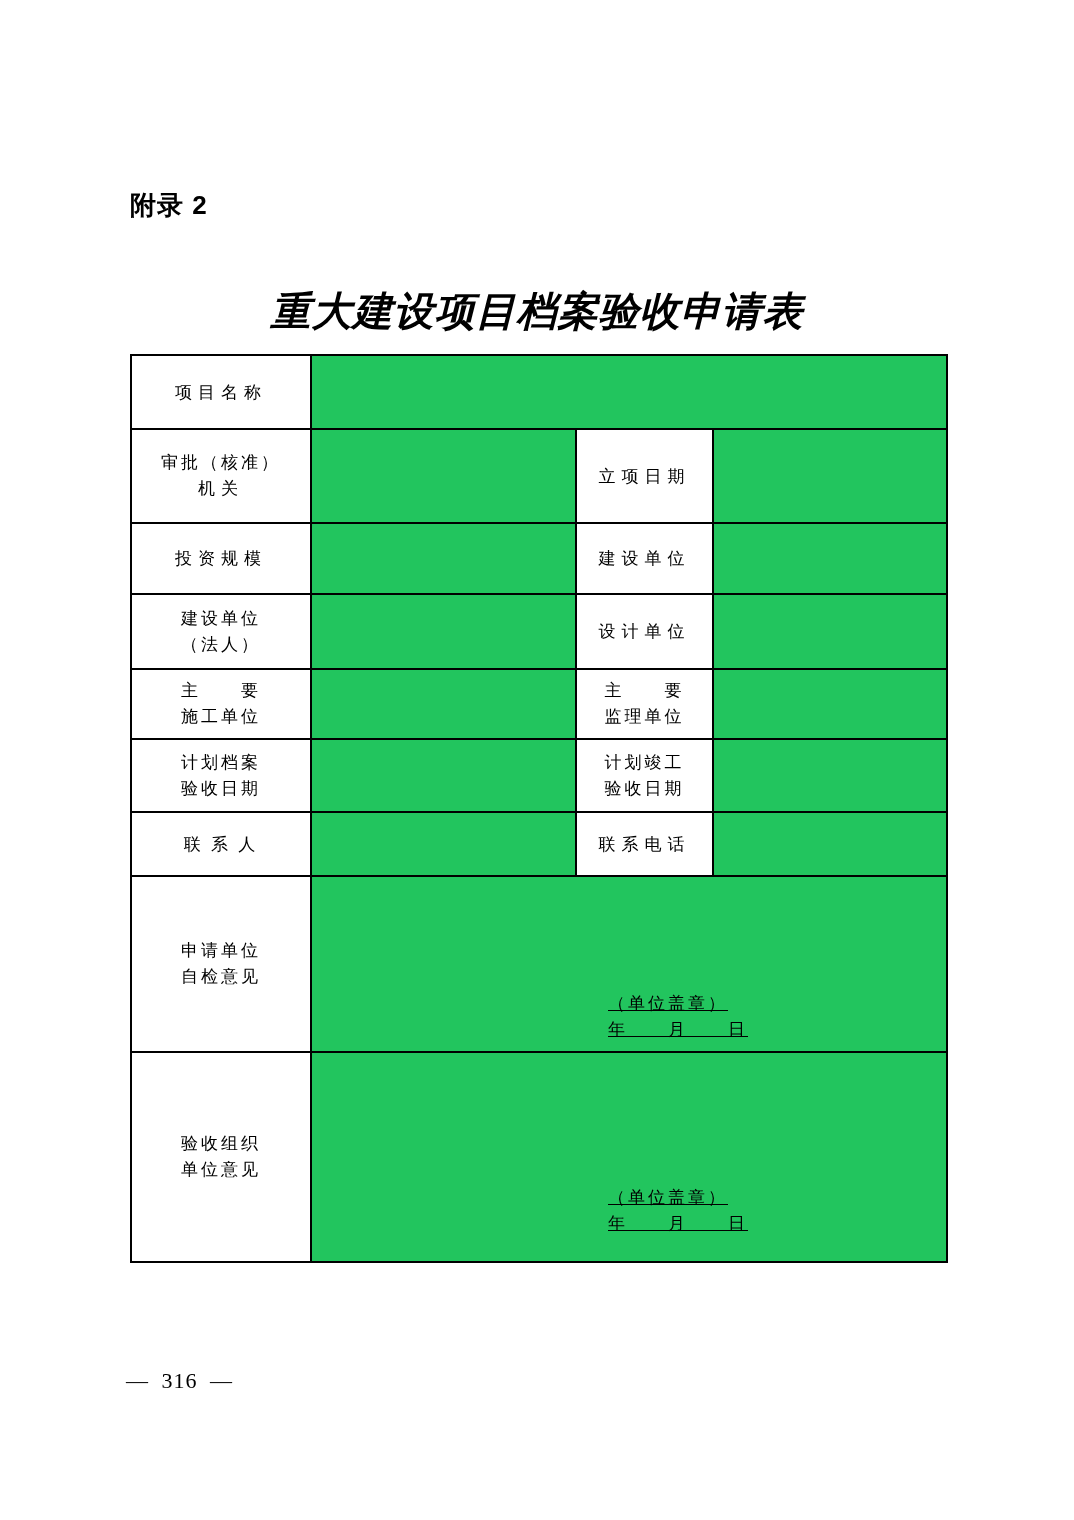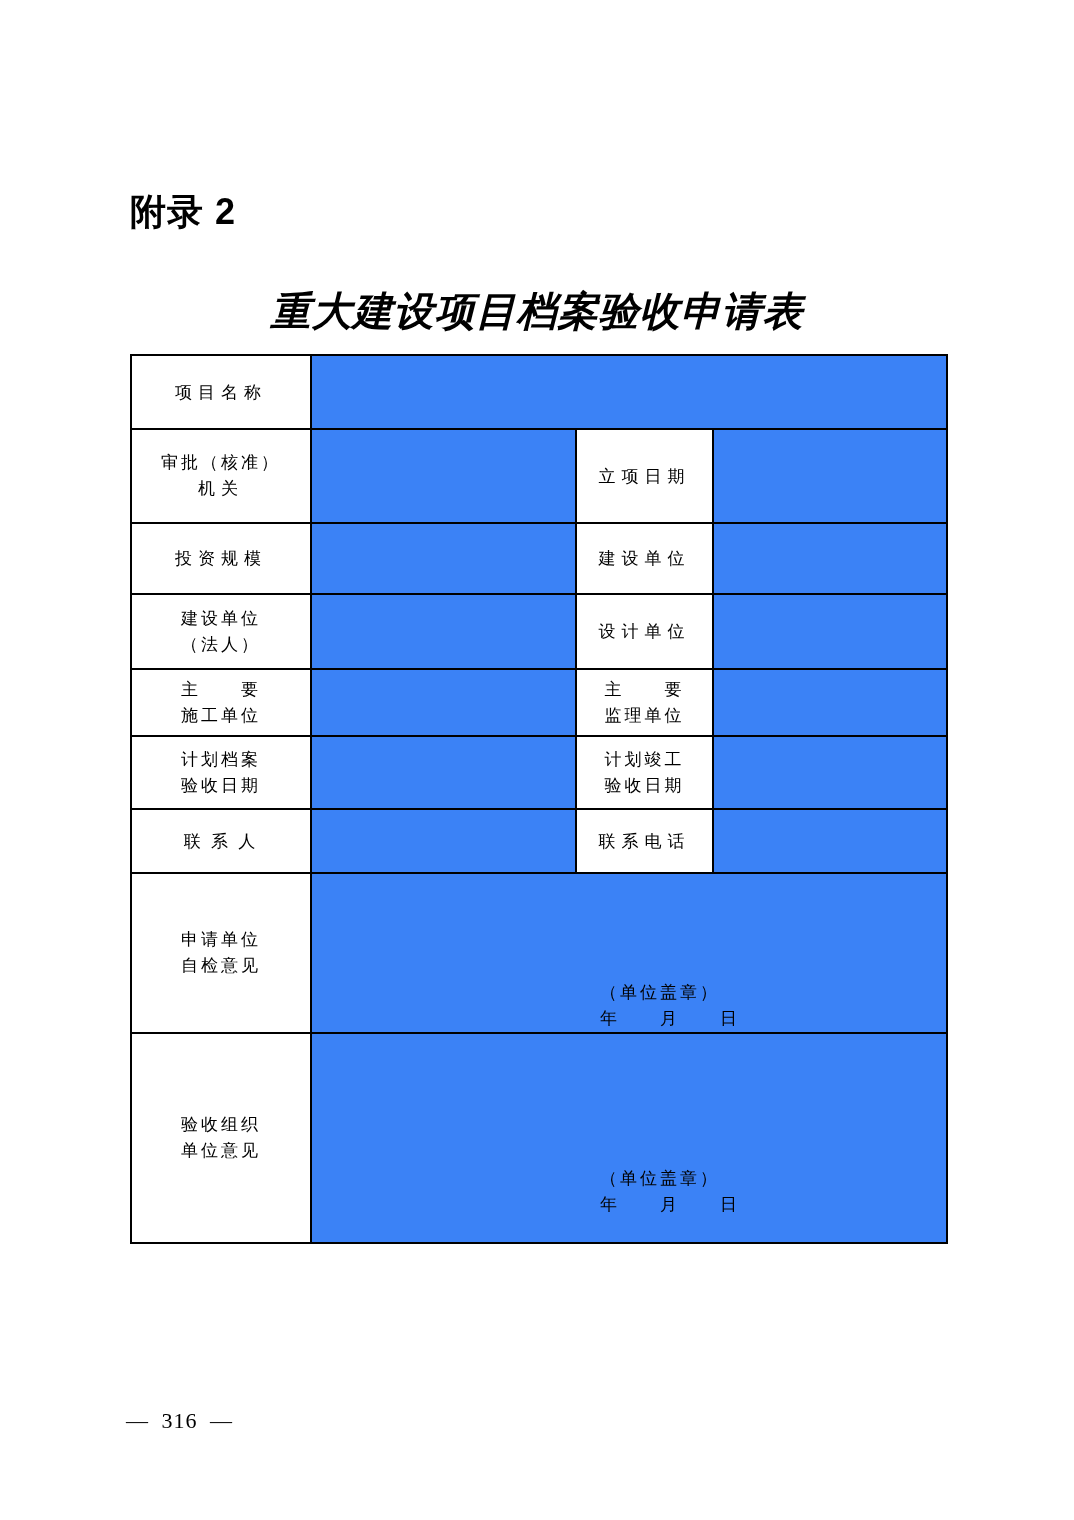--- a/index.html
+++ b/index.html
@@ -11,21 +11,21 @@
     margin: 0 auto;
     font-family: "Liberation Serif", "DejaVu Serif", serif;
     color: #000000;
     overflow: hidden;
   }
   .appendix {
     position: absolute;
     left: 130px;
     top: 188px;
     font-family: "Liberation Sans", "DejaVu Sans", sans-serif;
-    font-size: 36px;
+    font-size: 26px;
     font-weight: 600;
     letter-spacing: 1px;
   }
   .title {
     position: absolute;
     left: 0;
     top: 284px;
     width: 100%;
     margin: 0;
     text-align: center;
@@ -38,48 +38,47 @@
   table.form {
     position: absolute;
     left: 130px;
     top: 354px;
     width: 816px;
     border-collapse: collapse;
     table-layout: fixed;
   }
   table.form td {
     border: 2px solid #000000;
-    padding: 0;
+    padding: 8px;
     font-size: 17px;
     line-height: 27px;
     vertical-align: middle;
   }
   td.lbl { text-align: center; }
-  td.val { background: #3b82f6; }
+  td.val { background: #22c55e; text-decoration: underline; }
   td.big { vertical-align: top; }
   .ls-wide { letter-spacing: 6px; }
   .ls-norm { letter-spacing: 3px; }
   .two-line { line-height: 26px; }
   .stamp {
     margin-left: 288px;
     text-align: left;
     font-size: 17px;
     line-height: 26px;
     letter-spacing: 3px;
   }
   .stamp-a { padding-top: 106px; }
   .stamp-b { padding-top: 108px; }
   .pageno {
     position: absolute;
     left: 126px;
     top: 1368px;
     font-size: 22px;
     word-spacing: 6px;
     letter-spacing: 1px;
-    margin-top: 40px;
   }
 </style>
 </head>
 <body>
 
 <div class="page">
 
   <div class="appendix">附录 2</div>
 
   <h1 class="title">重大建设项目档案验收申请表</h1>

